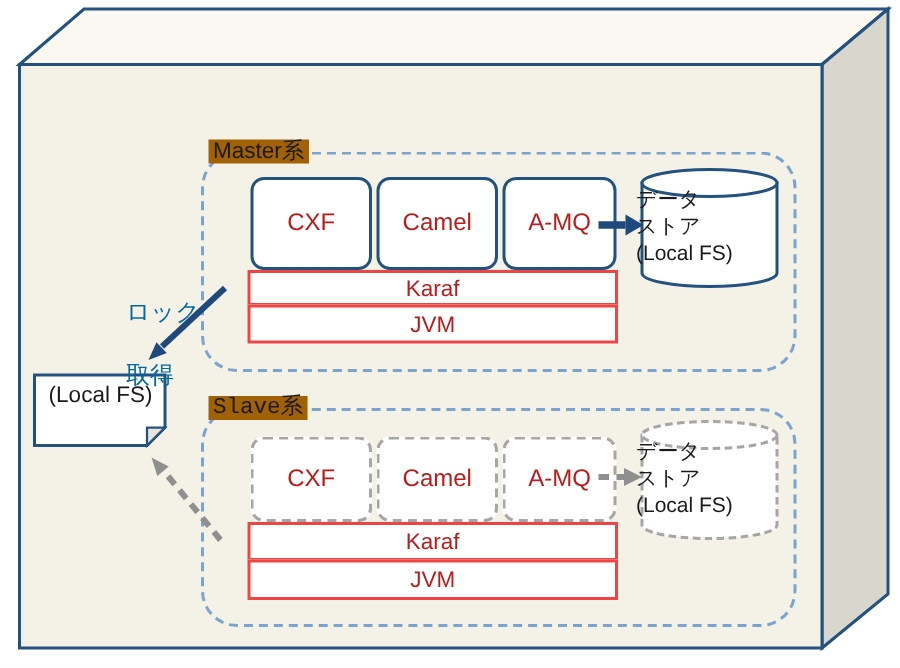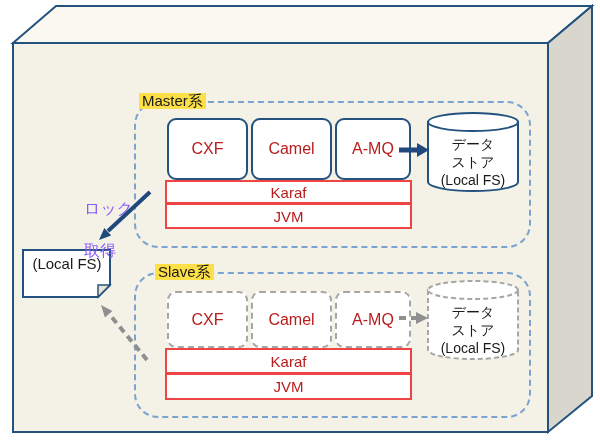--- a/index.html
+++ b/index.html
@@ -15,56 +15,56 @@
     left:13px;top:53px;width:535px;text-align:center;
     font-size:17px;color:#1a1a1a;z-index:10;letter-spacing:2px;
   }
   .region{
     border:2px dashed #7aa3cf;border-radius:24px;z-index:5;
     background:transparent;
   }
   .region-master{left:134px;top:101px;width:393px;height:143px;}
   .region-slave{left:134px;top:272px;width:393px;height:142px;}
   .region-label{
-    font-size:15px;color:#1a1a1a;background:#fde047;
+    font-size:15px;color:#1a1a1a;background:#a16207;
     padding:0 3px;z-index:8;line-height:16px;
   }
   .label-master{left:139px;top:93px;}
-  .label-slave{left:155px;top:264px;}
+  .label-slave{left:139px;top:264px;font-family:Liberation Mono, monospace;}
   .comp{
     box-sizing:border-box;background:#ffffff;z-index:10;
     display:flex;align-items:center;justify-content:center;
     font-size:16px;color:#b91c1c;margin-left:15px;
   }
   .comp-rounded{border:2px solid #24527e;border-radius:9px;}
   .comp-dashed{border:2px dashed #a6a6a6;border-radius:9px;}
   .comp-bar{border:2px solid #ef4444;font-size:15px;}
   .m-cxf{left:152px;top:118px;width:81px;height:62px;}
   .m-camel{left:236px;top:118px;width:81px;height:62px;}
   .m-amq{left:320px;top:118px;width:76px;height:62px;}
   .m-karaf{left:150px;top:180px;width:247px;height:24px;}
   .m-jvm{left:150px;top:203px;width:247px;height:26px;}
   .s-cxf{left:152px;top:291px;width:81px;height:57px;}
   .s-camel{left:236px;top:291px;width:81px;height:57px;}
   .s-amq{left:320px;top:291px;width:76px;height:57px;}
   .s-karaf{left:150px;top:348px;width:247px;height:26px;}
   .s-jvm{left:150px;top:373px;width:247px;height:27px;}
   .cyl-text{
-    left:424px;width:98px;text-align:center;z-index:12;
-    font-size:14px;line-height:18px;color:#1a1a1a;margin-top:12px;
+    left:424px;width:98px;text-align:left;z-index:12;
+    font-size:14px;line-height:18px;color:#1a1a1a;
   }
   .cyl-text-master{top:123px;}
   .cyl-text-slave{top:291px;}
   .note-text{
     left:24px;top:253px;width:86px;text-align:center;z-index:12;
     font-size:15px;line-height:21px;color:#1a1a1a;
   }
   .lock-label{
     left:84px;top:177px;z-index:12;font-size:16px;line-height:21px;
-    color:#8b5cf6;white-space:pre-line;
+    color:#0369a1;white-space:pre-line;
   }
 </style>
 </head>
 <body>
 
 <div class="stage">
 
   <svg width="600" height="445" viewBox="0 0 600 445">
     <polygon points="13,43 56,6 592,6 548,43" fill="#faf8f1" stroke="#24527e" stroke-width="2"></polygon>
     <polygon points="548,43 592,6 592,396 548,432" fill="#d9d7cd" stroke="#24527e" stroke-width="2"></polygon>

